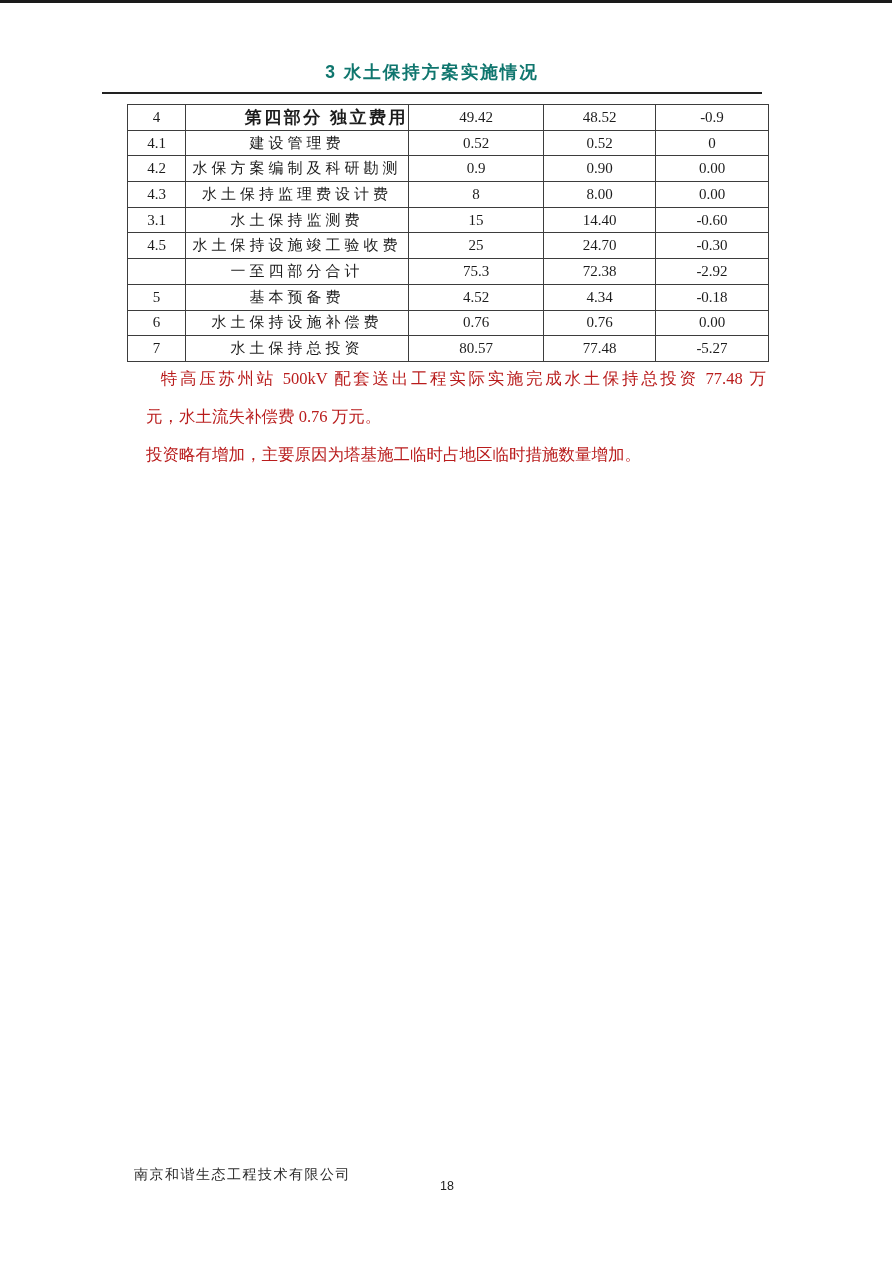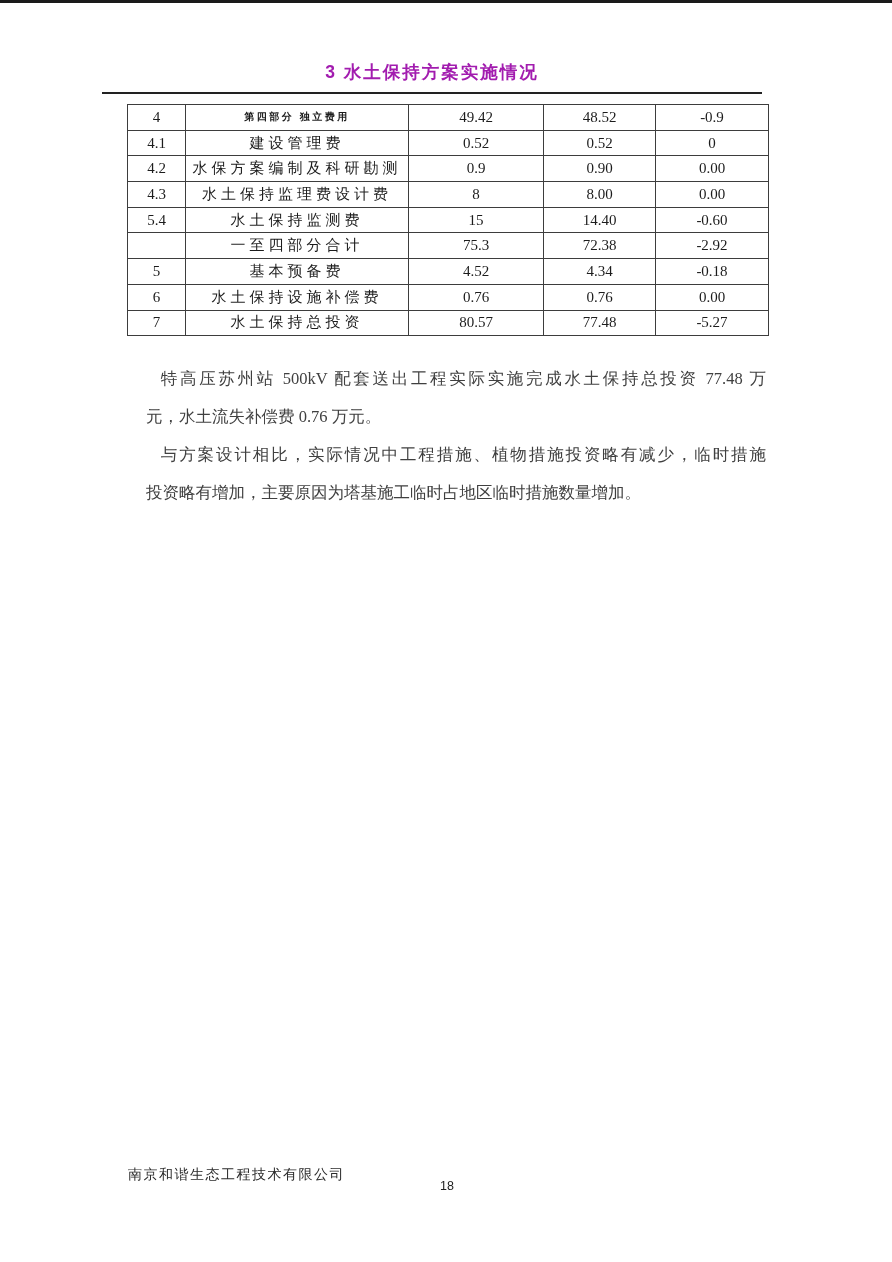--- a/index.html
+++ b/index.html
@@ -16,21 +16,21 @@
     width: 892px; height: 3px;
     background: #1a1a1a;
   }
   .doc-title {
     position: absolute; top: 60px; left: 102px; width: 660px;
     text-align: center;
     font-family: "Liberation Sans", "DejaVu Sans", sans-serif;
     font-weight: bold;
     font-size: 17.5px;
     letter-spacing: 2px;
-    color: #a21caf;
+    color: #0f766e;
     white-space: nowrap;
   }
   .title-rule {
     position: absolute; top: 92px; left: 102px; width: 660px;
     height: 0; border-top: 2px solid #222222;
   }
   table.cost-table {
     position: absolute; top: 104px; left: 127px;
     border-collapse: collapse;
     table-layout: fixed;
@@ -45,37 +45,38 @@
     font-size: 15px;
     color: #1c1c1c;
     overflow: hidden;
     white-space: nowrap;
   }
   td.item-name { letter-spacing: 4px; padding-left: 4px; }
   td.item-name.bold-name {
     font-family: "Liberation Sans", "DejaVu Sans", sans-serif;
     font-weight: bold;
     letter-spacing: 2.5px;
-    font-size: 10px;
+    font-size: 17px;
+    text-align: right;
   }
   td.num { font-size: 15.5px; }
   .body-text {
     position: absolute; top: 360px; left: 127px; width: 639px;
   }
   .para-line {
     font-size: 16.5px;
     line-height: 38px;
-    color: #404040;
+    color: #b91c1c;
     text-align: justify;
     text-align-last: justify;
   }
   .para-line.indent { text-indent: 2.05em; }
   .para-line.last { text-align: left; text-align-last: auto; margin-left: 19px; }
   .footer-company {
-    position: absolute; top: 1166px; left: 128px;
+    position: absolute; top: 1166px; left: 134px;
     font-size: 14px;
     letter-spacing: 1.5px;
     color: #2a2a2a;
     white-space: nowrap;
   }
   .footer-page {
     position: absolute; top: 1167px; left: 102px; width: 690px;
     text-align: center;
     font-family: "Liberation Sans", "DejaVu Sans", sans-serif;
     font-size: 12.5px;
@@ -122,25 +123,32 @@
       <td class="num">0.00</td>
     </tr>
     <tr>
       <td class="num">4.3</td>
       <td class="item-name">水土保持监理费设计费</td>
       <td class="num">8</td>
       <td class="num">8.00</td>
       <td class="num">0.00</td>
     </tr>
     <tr>
-      <td class="num">5.4</td>
+      <td class="num">3.1</td>
       <td class="item-name">水土保持监测费</td>
       <td class="num">15</td>
       <td class="num">14.40</td>
       <td class="num">-0.60</td>
+    </tr>
+    <tr>
+      <td class="num">4.5</td>
+      <td class="item-name">水土保持设施竣工验收费</td>
+      <td class="num">25</td>
+      <td class="num">24.70</td>
+      <td class="num">-0.30</td>
     </tr>
     <tr>
       <td class="num"></td>
       <td class="item-name">一至四部分合计</td>
       <td class="num">75.3</td>
       <td class="num">72.38</td>
       <td class="num">-2.92</td>
     </tr>
     <tr>
       <td class="num">5</td>
@@ -162,18 +170,17 @@
       <td class="num">80.57</td>
       <td class="num">77.48</td>
       <td class="num">-5.27</td>
     </tr>
   </tbody>
 </table>
 
 <div class="body-text">
   <div class="para-line indent">特高压苏州站 500kV 配套送出工程实际实施完成水土保持总投资 77.48 万</div>
   <div class="para-line last">元，水土流失补偿费 0.76 万元。</div>
-  <div class="para-line indent">与方案设计相比，实际情况中工程措施、植物措施投资略有减少，临时措施</div>
   <div class="para-line last">投资略有增加，主要原因为塔基施工临时占地区临时措施数量增加。</div>
 </div>
 
 <div class="footer-company">南京和谐生态工程技术有限公司</div>
 <div class="footer-page">18</div>
 
 </body></html>

